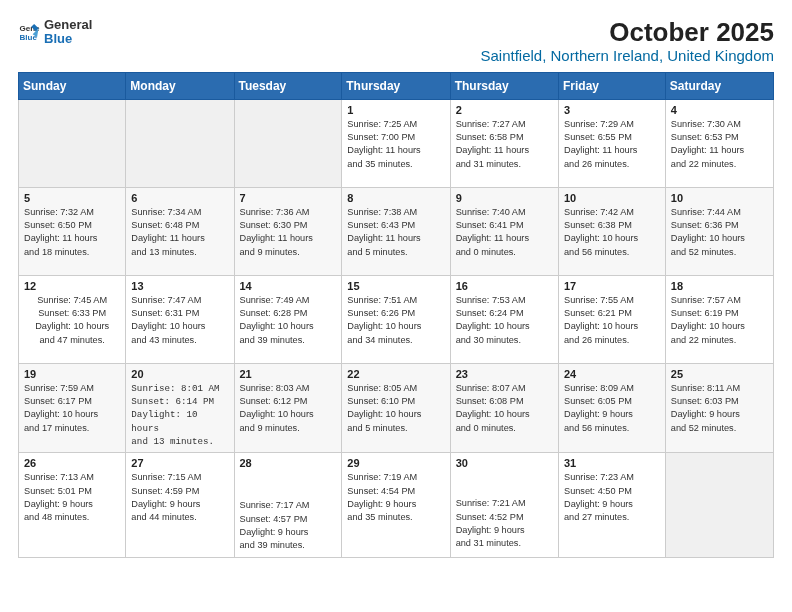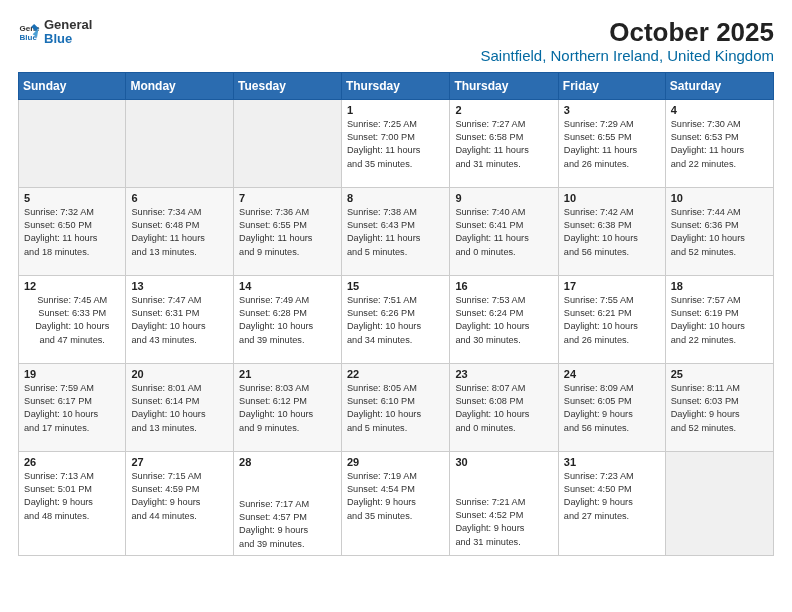--- a/index.html
+++ b/index.html
@@ -168,21 +168,21 @@
           <td>
             <span class="day-number">6</span>
             <div class="day-info" style="white-space: pre-line;">Sunrise: 7:34 AM
 Sunset: 6:48 PM
 Daylight: 11 hours
 and 13 minutes.</div>
           </td>
           <td>
             <span class="day-number">7</span>
             <div class="day-info" style="white-space: pre-line;">Sunrise: 7:36 AM
-Sunset: 6:55 PM
+Sunset: 6:30 PM
 Daylight: 11 hours
 and 9 minutes.</div>
           </td>
           <td>
             <span class="day-number">8</span>
             <div class="day-info" style="white-space: pre-line;">Sunrise: 7:38 AM
 Sunset: 6:43 PM
 Daylight: 11 hours
 and 5 minutes.</div>
           </td>
@@ -262,21 +262,21 @@
         <tr>
           <td>
             <span class="day-number">19</span>
             <div class="day-info" style="white-space: pre-line;">Sunrise: 7:59 AM
 Sunset: 6:17 PM
 Daylight: 10 hours
 and 17 minutes.</div>
           </td>
           <td>
             <span class="day-number">20</span>
-            <div class="day-info" style="white-space: pre-line;">Sunrise: 8:01 AM
+            <div class="day-info" style="white-space: pre-line; font-family: Liberation Mono, monospace;">Sunrise: 8:01 AM
 Sunset: 6:14 PM
 Daylight: 10 hours
 and 13 minutes.</div>
           </td>
           <td>
             <span class="day-number">21</span>
             <div class="day-info" style="white-space: pre-line;">Sunrise: 8:03 AM
 Sunset: 6:12 PM
 Daylight: 10 hours
 and 9 minutes.</div>

